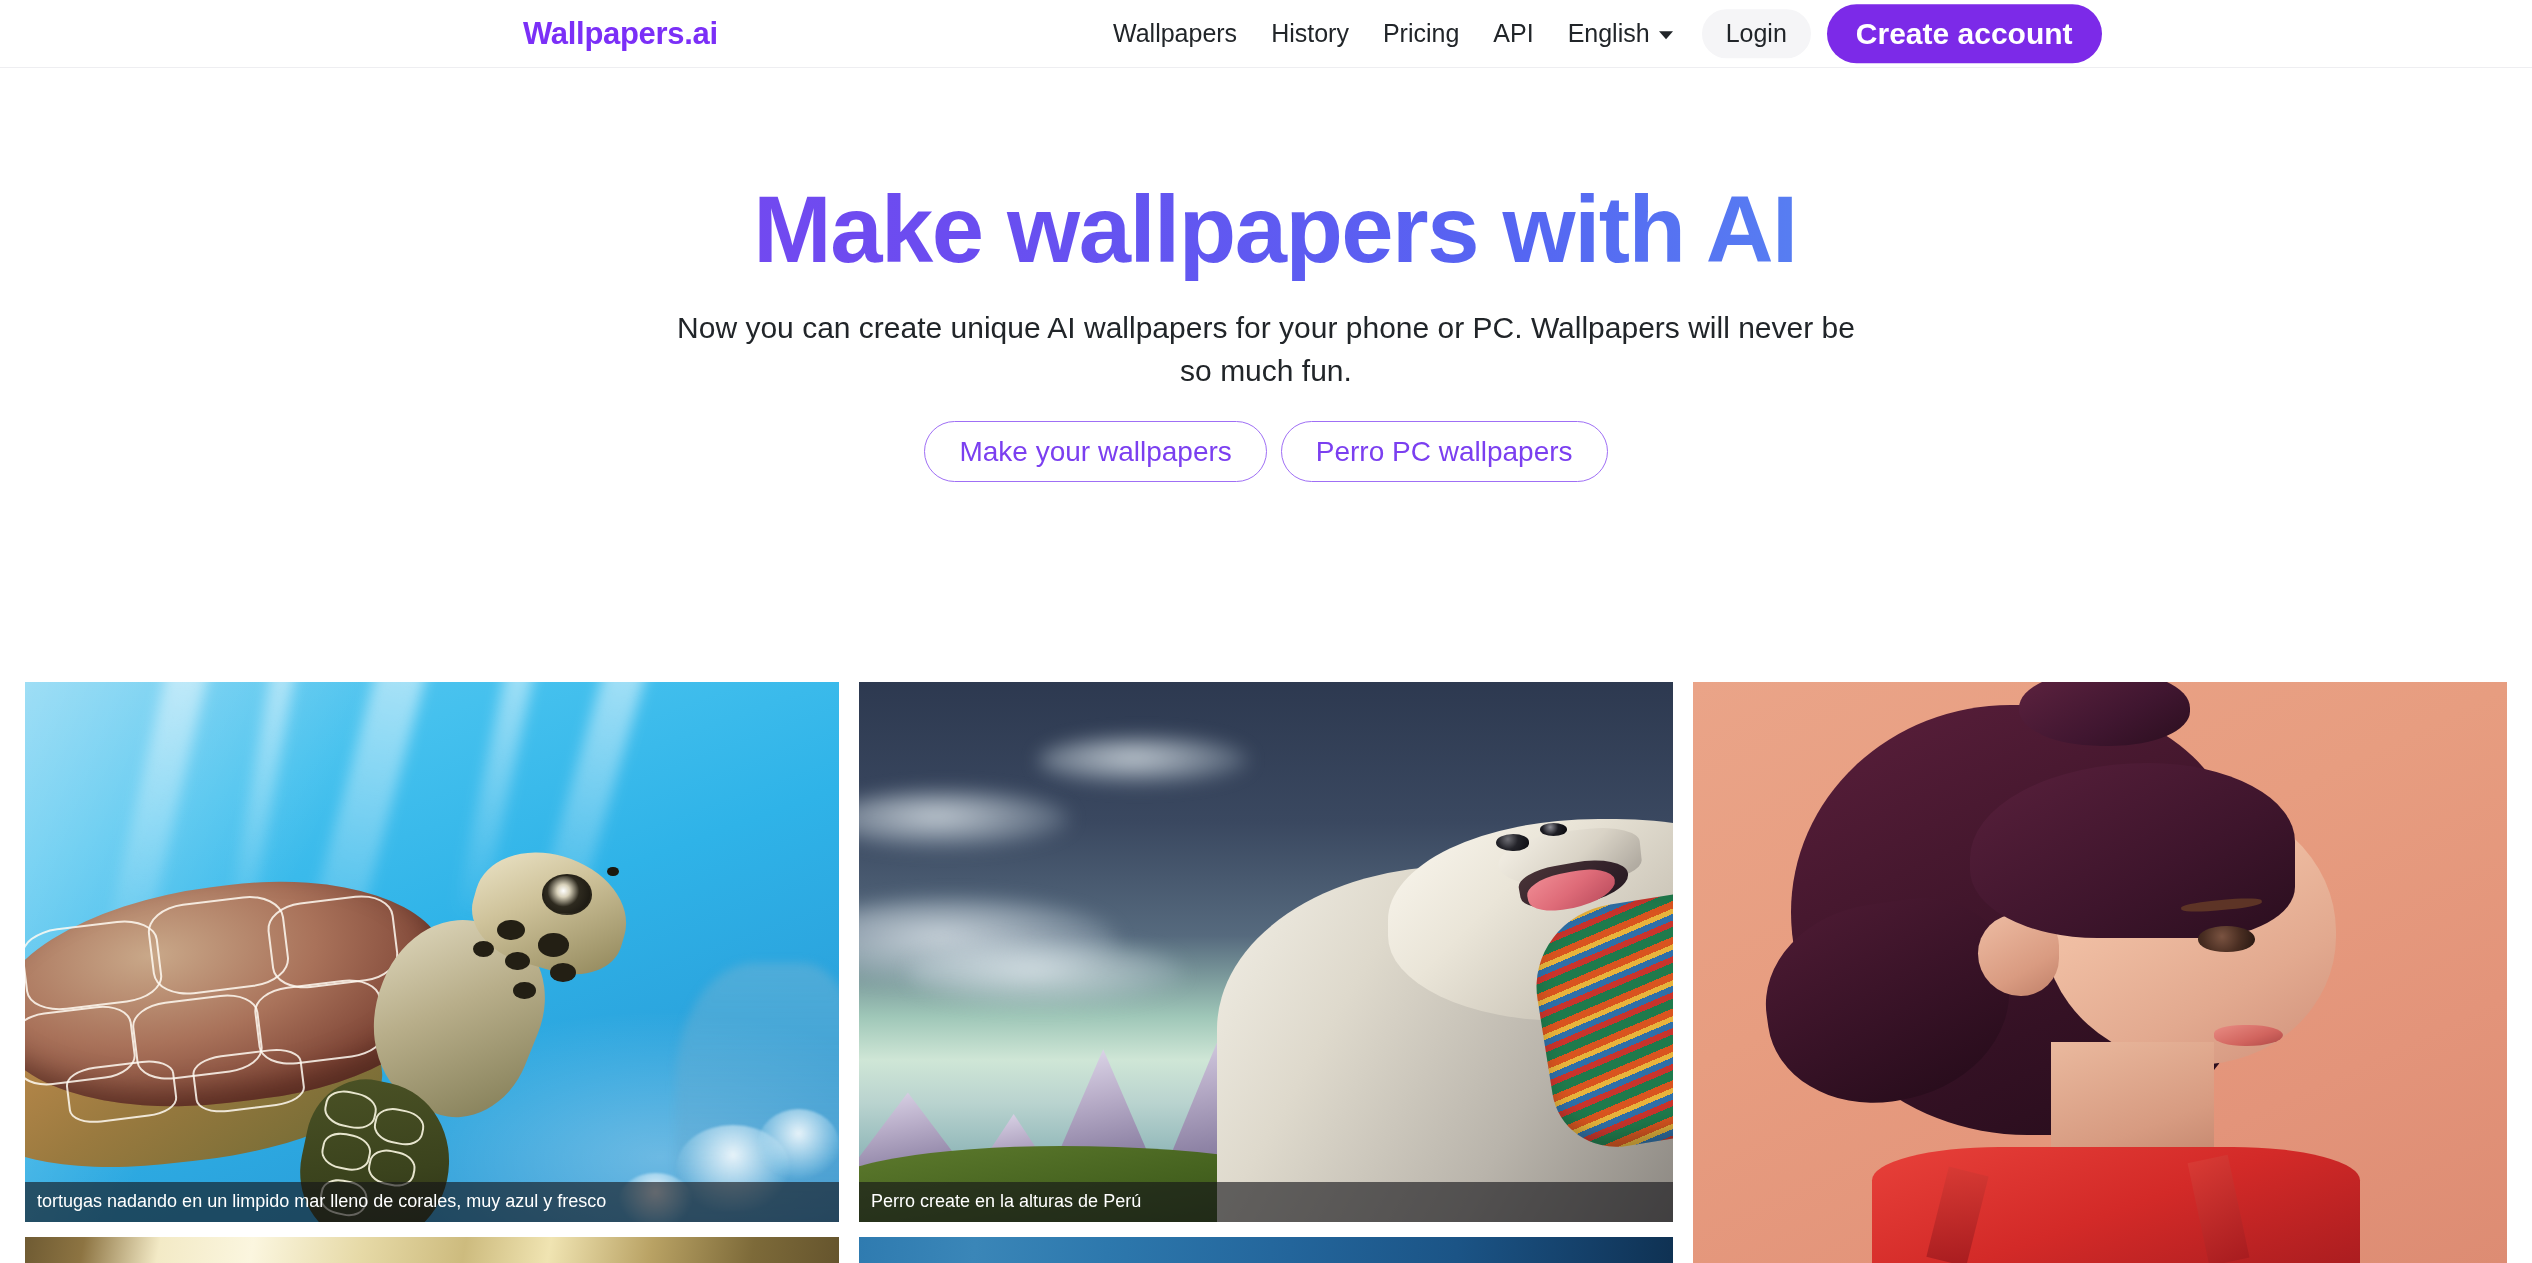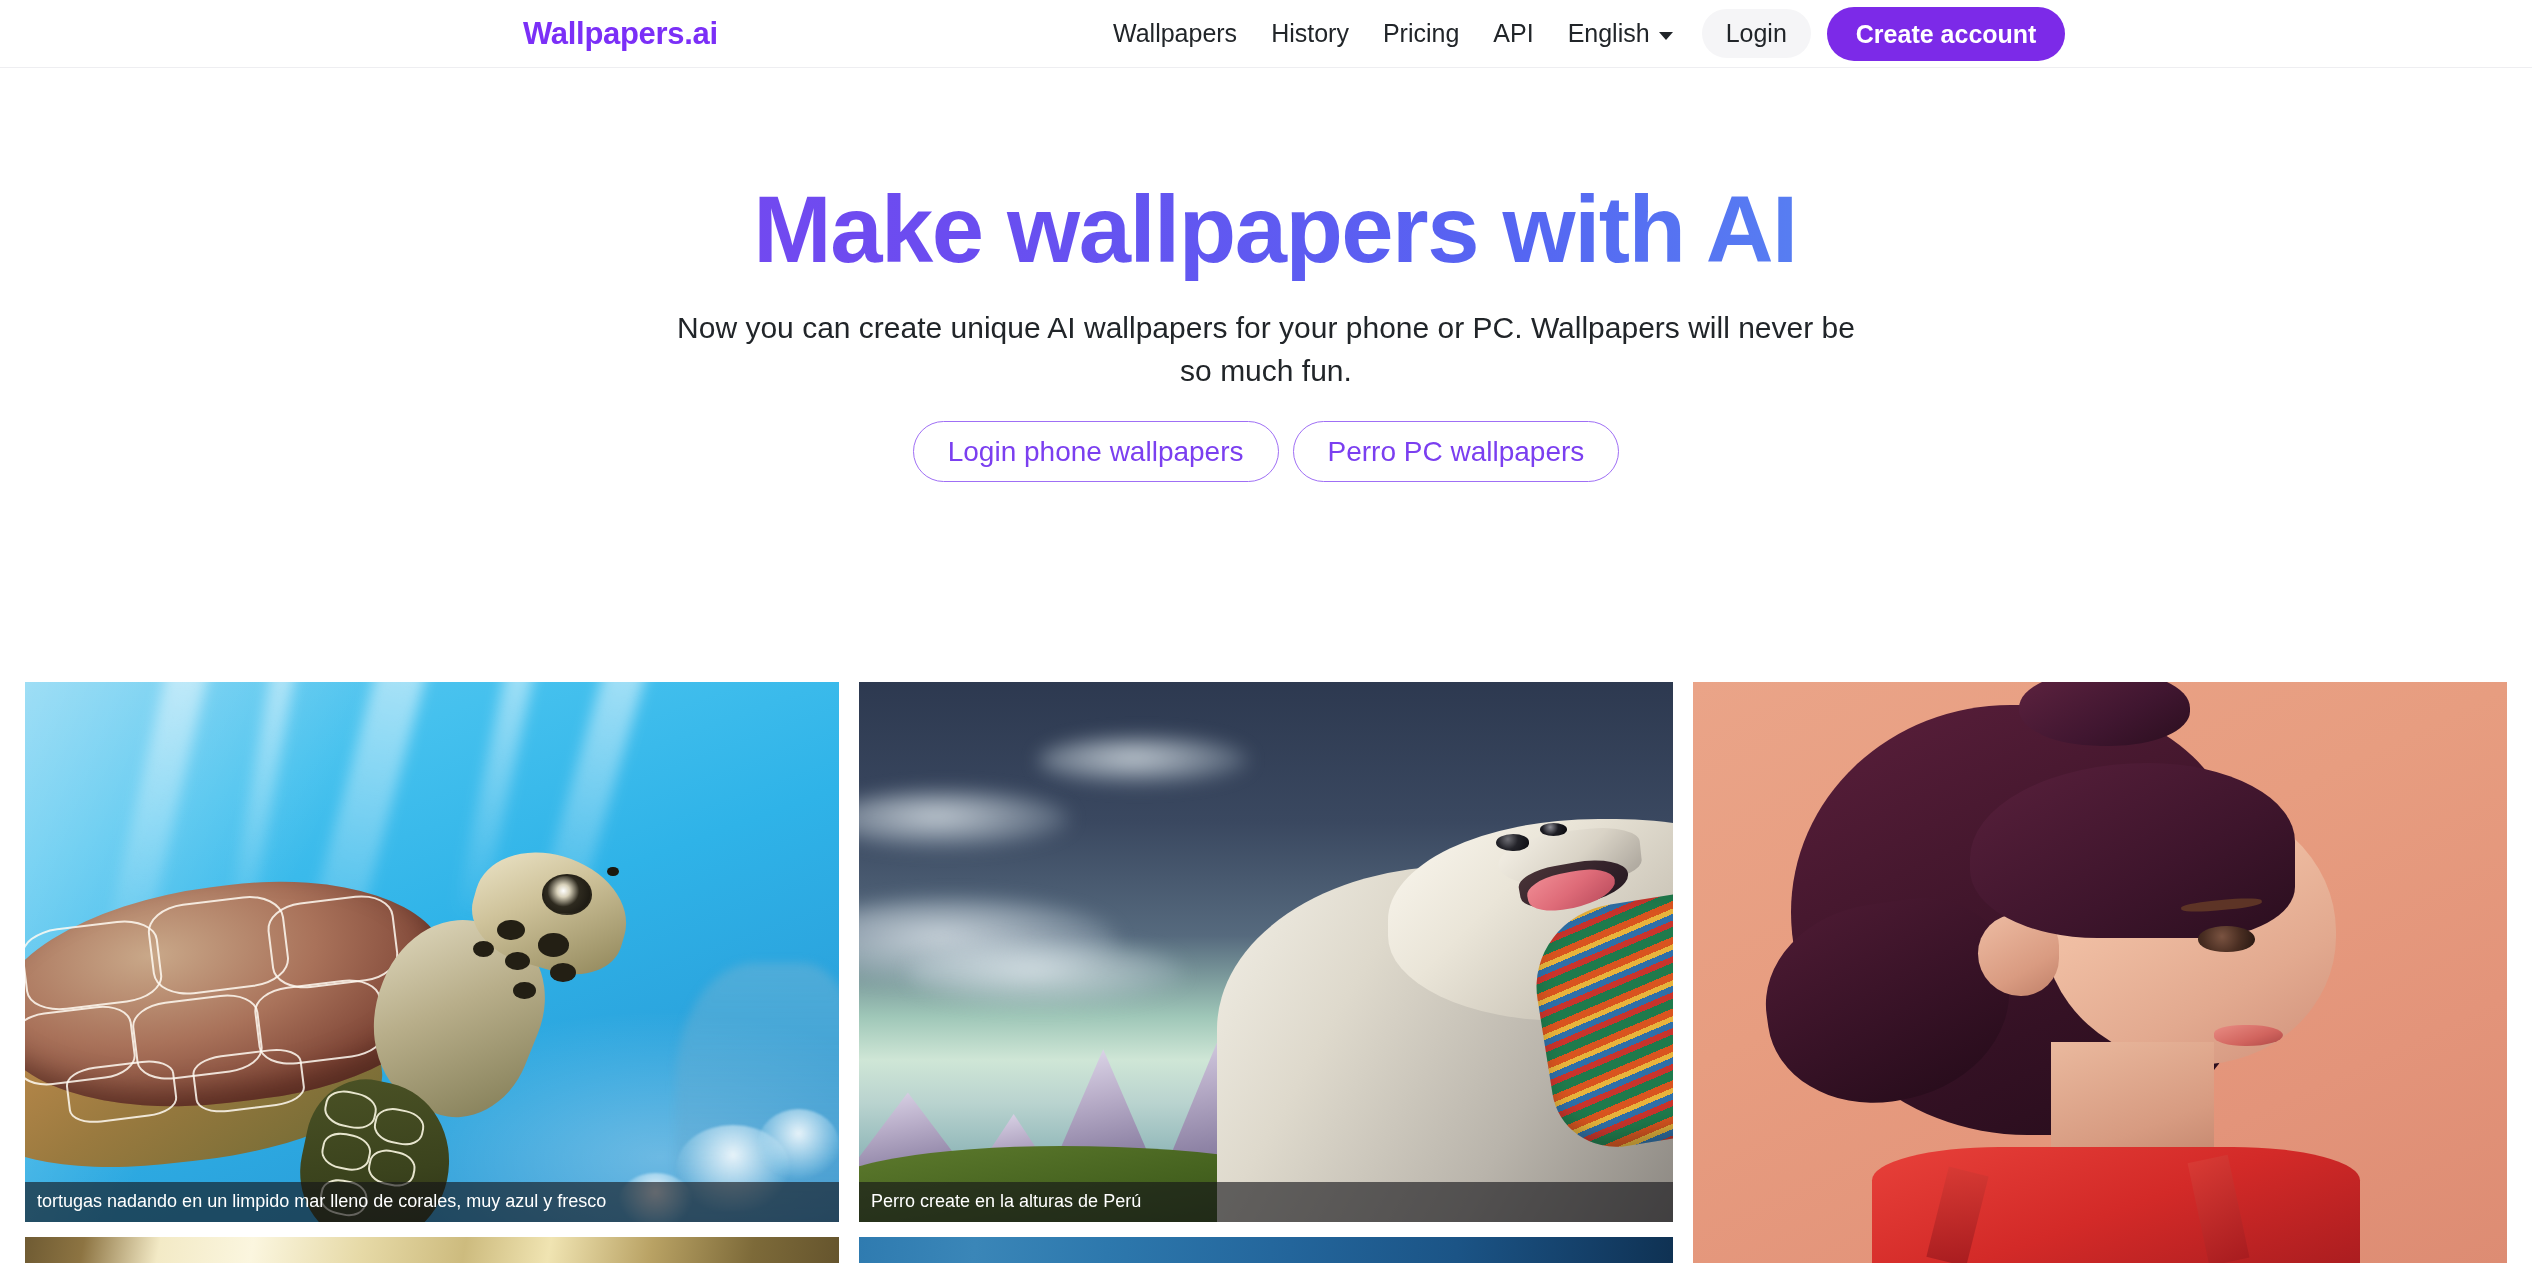--- a/index.html
+++ b/index.html
@@ -83,21 +83,21 @@
     text-decoration: none;
     background: #f5f5f7;
     border-radius: 26px;
     padding: 12px 24px;
     margin-left: 12px;
     line-height: 1;
     white-space: nowrap;
   }
 
   .btn-create {
-    font-size: 25px;
+    font-size: 30px;
     font-weight: bold;
     color: #ffffff;
     text-decoration: none;
     background: #7c2ae8;
     border: none;
     border-radius: 30px;
     padding: 14px 29px;
     margin-left: 16px;
     line-height: 1.05;
     white-space: nowrap;
@@ -518,21 +518,21 @@
 
     <a class="btn-login" href="#">Login</a>
     <button class="btn-create">Create account</button>
   </div>
 </div>
 
 <div class="hero">
   <h1 class="hero-title">Make wallpapers with AI</h1>
   <p class="hero-sub">Now you can create unique AI wallpapers for your phone or PC. Wallpapers will never be so much fun.</p>
   <div class="hero-actions">
-    <button class="btn-outline">Login phone wallpapers</button>
+    <button class="btn-outline">Make your wallpapers</button>
     <button class="btn-outline">Perro PC wallpapers</button>
   </div>
 </div>
 
 <div class="gallery">
 
   <div class="gal-col">
     <div class="card tall">
       <div class="card-art art-turtle">
         <div class="t-ray" style="left:18%;top:-6%;width:5%;height:62%;transform:rotate(13deg);"></div>

